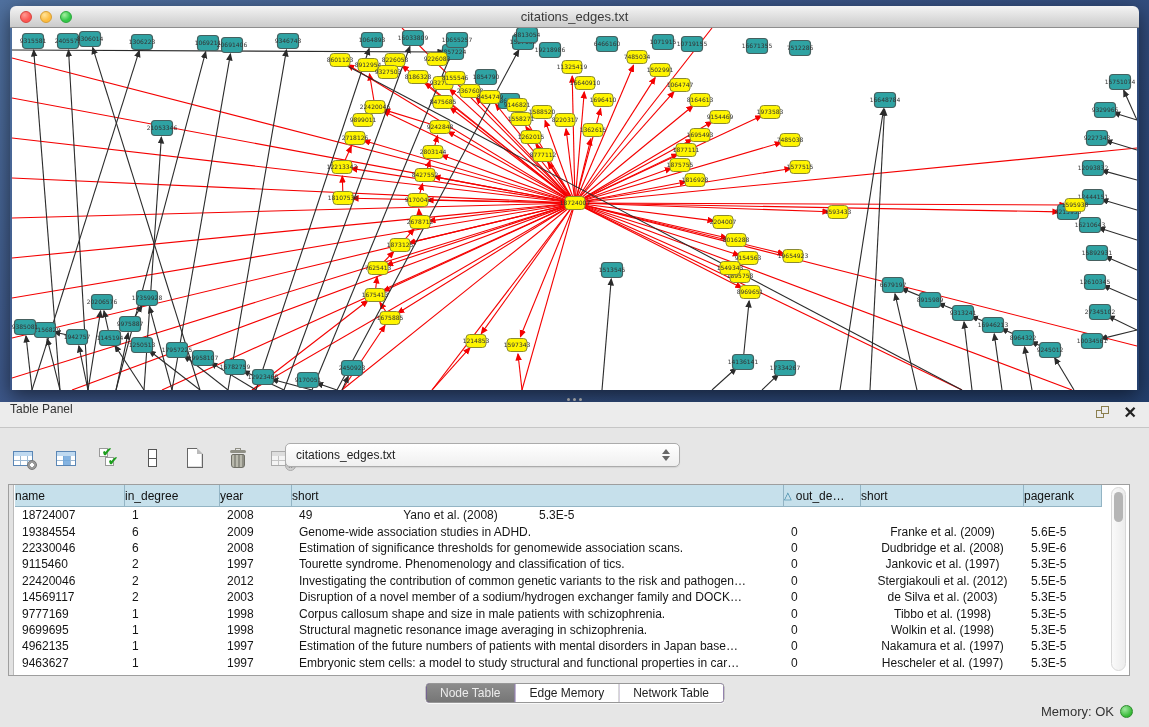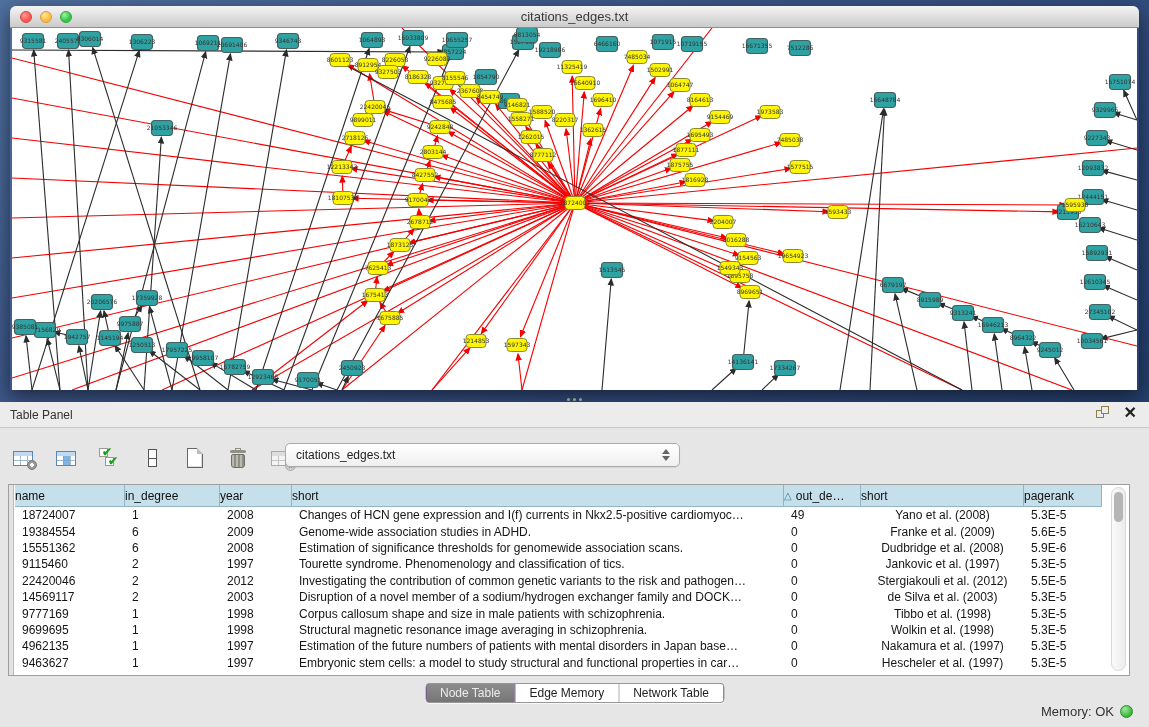--- a/index.html
+++ b/index.html
@@ -24,21 +24,21 @@
   svg.net { display:block; width:1125px; height:362px; }
   .e-red   { stroke:#F40000; stroke-width:1.1; }
   .e-black { stroke:#2b2b2b; stroke-width:1.1; }
   .node-y { fill:#FFF500; stroke:#8a8a33; stroke-width:1; }
   .node-t { fill:#2FA3A3; stroke:#45605f; stroke-width:1.2; }
   .node-label { font-family:"DejaVu Sans",sans-serif; font-size:6px; fill:#333; text-anchor:middle; }
 
   
   .table-panel { position:absolute; left:0; top:402px; width:1149px; height:325px; background:#E6E6E6; }
   .panel-header { position:absolute; left:0; top:0; width:100%; height:26px; background:#ECECEC;
-    border-bottom:1px solid #c6c6c6; display:flex; align-items:center; }
+    border-bottom:1px solid #c6c6c6; display:flex; }
   .panel-title { font-size:12px; color:#333; margin-left:10px; }
   .panel-header-icons { position:absolute; right:12px; top:4px; display:flex; gap:14px; align-items:center; }
   .float-ico { position:relative; width:14px; height:14px; }
   .float-ico .sq1 { position:absolute; left:0; top:4px; width:8px; height:8px; border:1.4px solid #8b7f4e; }
   .float-ico .sq2 { position:absolute; left:5px; top:0; width:8px; height:8px; border:1.4px solid #8b7f4e; background:#ECECEC; }
   .close-x { font-size:16px; font-weight:bold; color:#222; line-height:14px; }
 
   .toolbar { position:absolute; left:8px; top:34px; height:44px; display:flex; align-items:center; gap:13px; }
   .tool { width:30px; height:32px; display:flex; align-items:center; justify-content:center; }
   .mini-table { position:relative; width:20px; height:15px; border:1px solid #5a86b5; background:
@@ -856,36 +856,35 @@
         </div>
       <div class="hcell col6">
           <span>pagerank</span>
         </div>
     </div>
     <div class="tbody">
         <div class="trow">
           <div class="cell col0">18724007</div>
           <div class="cell col1">1</div>
           <div class="cell col2">2008</div>
-          <div class="cell col3">Changes of HCN gene expression and I(f) currents in Nkx2.5-positive cardiomyoc…</div>
           <div class="cell col4">49</div>
           <div class="cell col5">Yano et al. (2008)</div>
           <div class="cell col6">5.3E-5</div>
         </div>
         <div class="trow">
           <div class="cell col0">19384554</div>
           <div class="cell col1">6</div>
           <div class="cell col2">2009</div>
           <div class="cell col3">Genome-wide association studies in ADHD.</div>
           <div class="cell col4">0</div>
           <div class="cell col5">Franke et al. (2009)</div>
           <div class="cell col6">5.6E-5</div>
         </div>
         <div class="trow">
-          <div class="cell col0">15551362</div>
+          <div class="cell col0">22330046</div>
           <div class="cell col1">6</div>
           <div class="cell col2">2008</div>
           <div class="cell col3">Estimation of significance thresholds for genomewide association scans.</div>
           <div class="cell col4">0</div>
           <div class="cell col5">Dudbridge et al. (2008)</div>
           <div class="cell col6">5.9E-6</div>
         </div>
         <div class="trow">
           <div class="cell col0">9115460</div>
           <div class="cell col1">2</div>

